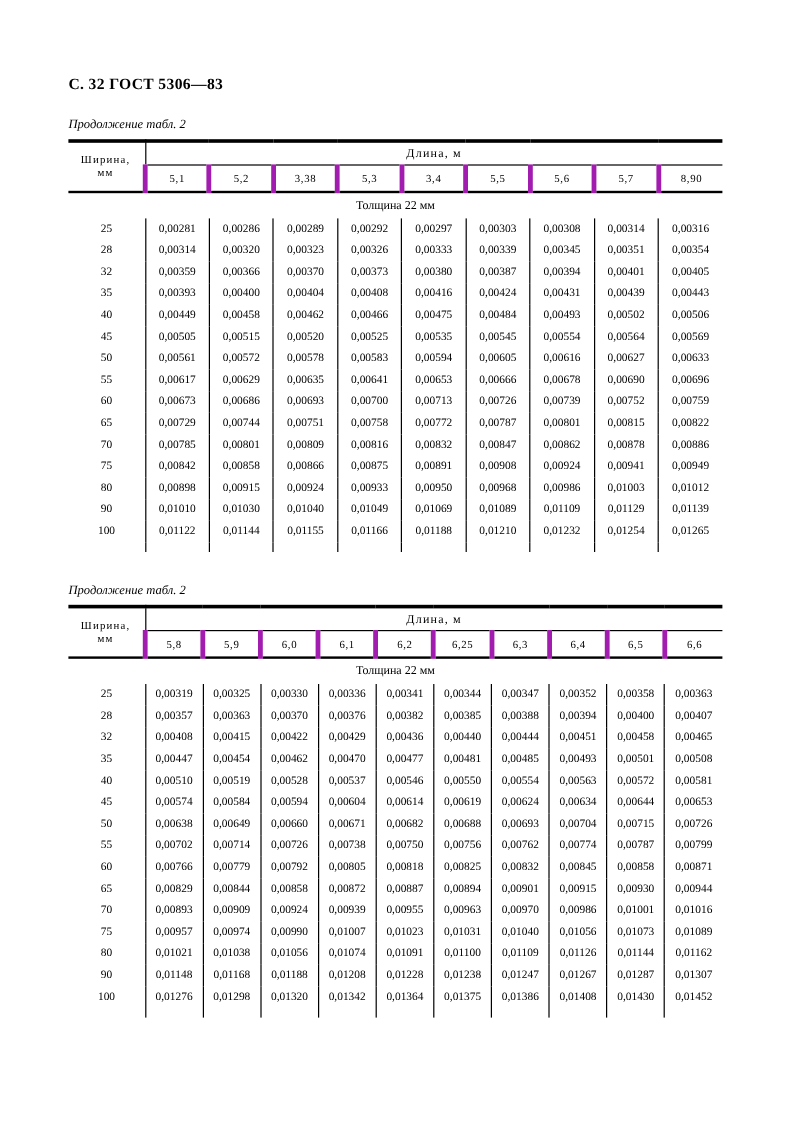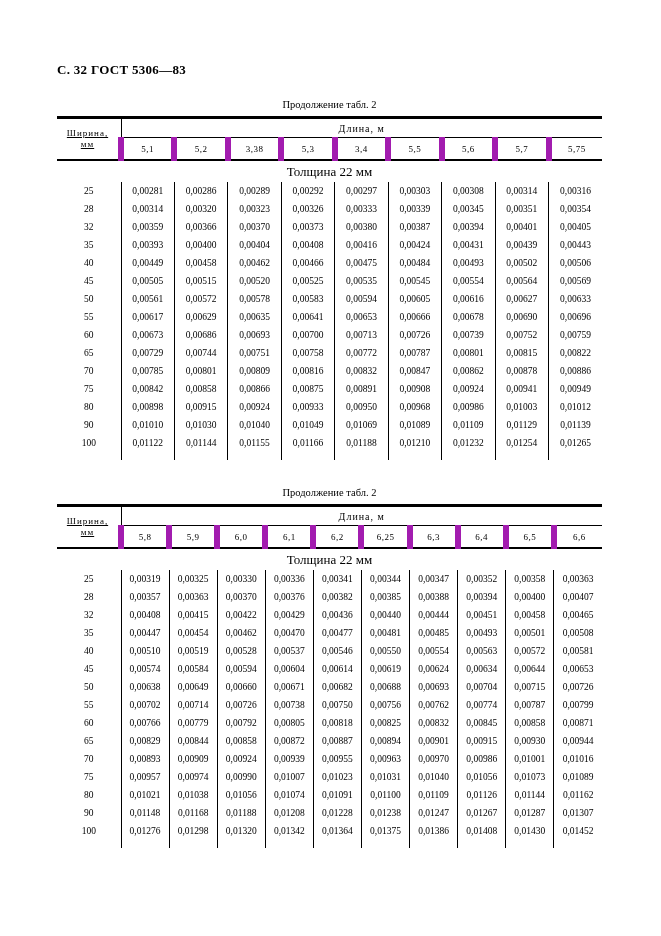--- a/index.html
+++ b/index.html
@@ -14,22 +14,23 @@
     padding: 62px 59px 0 57px;
     overflow: hidden;
     border-radius: 30px;
   }
   .page-header {
     font-weight: bold;
     font-size: 13px;
     letter-spacing: 0.3px;
   }
   .continuation {
+    font-style: italic;
     font-size: 10.5px;
-    text-align: center;
+    text-align: left;
     margin-top: 21px;
     margin-bottom: 6px;
   }
   .section-2 .continuation { margin-top: 27px; }
   table.gost-table {
     border-collapse: collapse;
     table-layout: fixed;
     width: 100%;
     border-top: 3px solid #000;
   }
@@ -37,39 +38,38 @@
     padding: 0;
     text-align: center;
     vertical-align: middle;
     font-weight: normal;
   }
   .width-header-cell {
     font-size: 9px;
     letter-spacing: 1px;
     line-height: 11px;
     border-bottom: 2px solid #000;
-    text-decoration: underline;
   }
   .length-header-cell {
     font-size: 10px;
     letter-spacing: 1px;
     height: 18px;
     border-left: 1px solid #000;
     border-bottom: 1px solid #000;
   }
   .column-header-row th {
     font-size: 9px;
     letter-spacing: 0.5px;
     height: 21px;
-    border-left: 6px solid #a21caf;
+    border-left: 4px solid #a21caf;
     border-bottom: 2px solid #000;
   }
   .thickness-row td {
     font-weight: bold;
-    font-size: 13px;
+    font-size: 10px;
     height: 21px;
     border: none;
   }
   .data-row td {
     font-size: 9.5px;
     height: 18px;
   }
   .data-row td + td { border-left: 1px solid #000; }
   .spacer-row td { height: 8px; }
   .spacer-row td + td { border-left: 1px solid #000; }
@@ -105,21 +105,21 @@
           </tr>
           <tr class="column-header-row">
             <th>5,1</th>
             <th>5,2</th>
             <th>3,38</th>
             <th>5,3</th>
             <th>3,4</th>
             <th>5,5</th>
             <th>5,6</th>
             <th>5,7</th>
-            <th>5,75</th>
+            <th>8,90</th>
           </tr>
         </thead>
         <tbody>
           <tr class="thickness-row">
             <td colspan="10">Толщина 22 мм</td>
           </tr>
           <tr class="data-row">
             <td>25</td>
             <td>0,00281</td>
             <td>0,00286</td>

